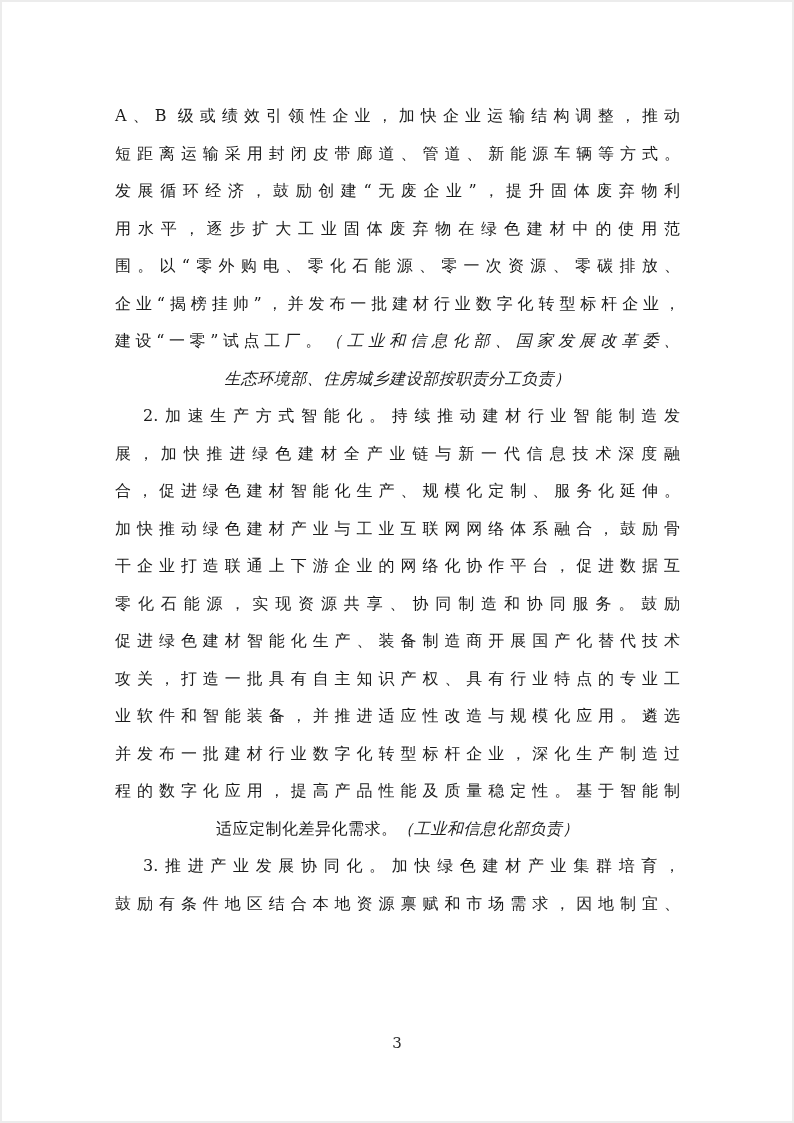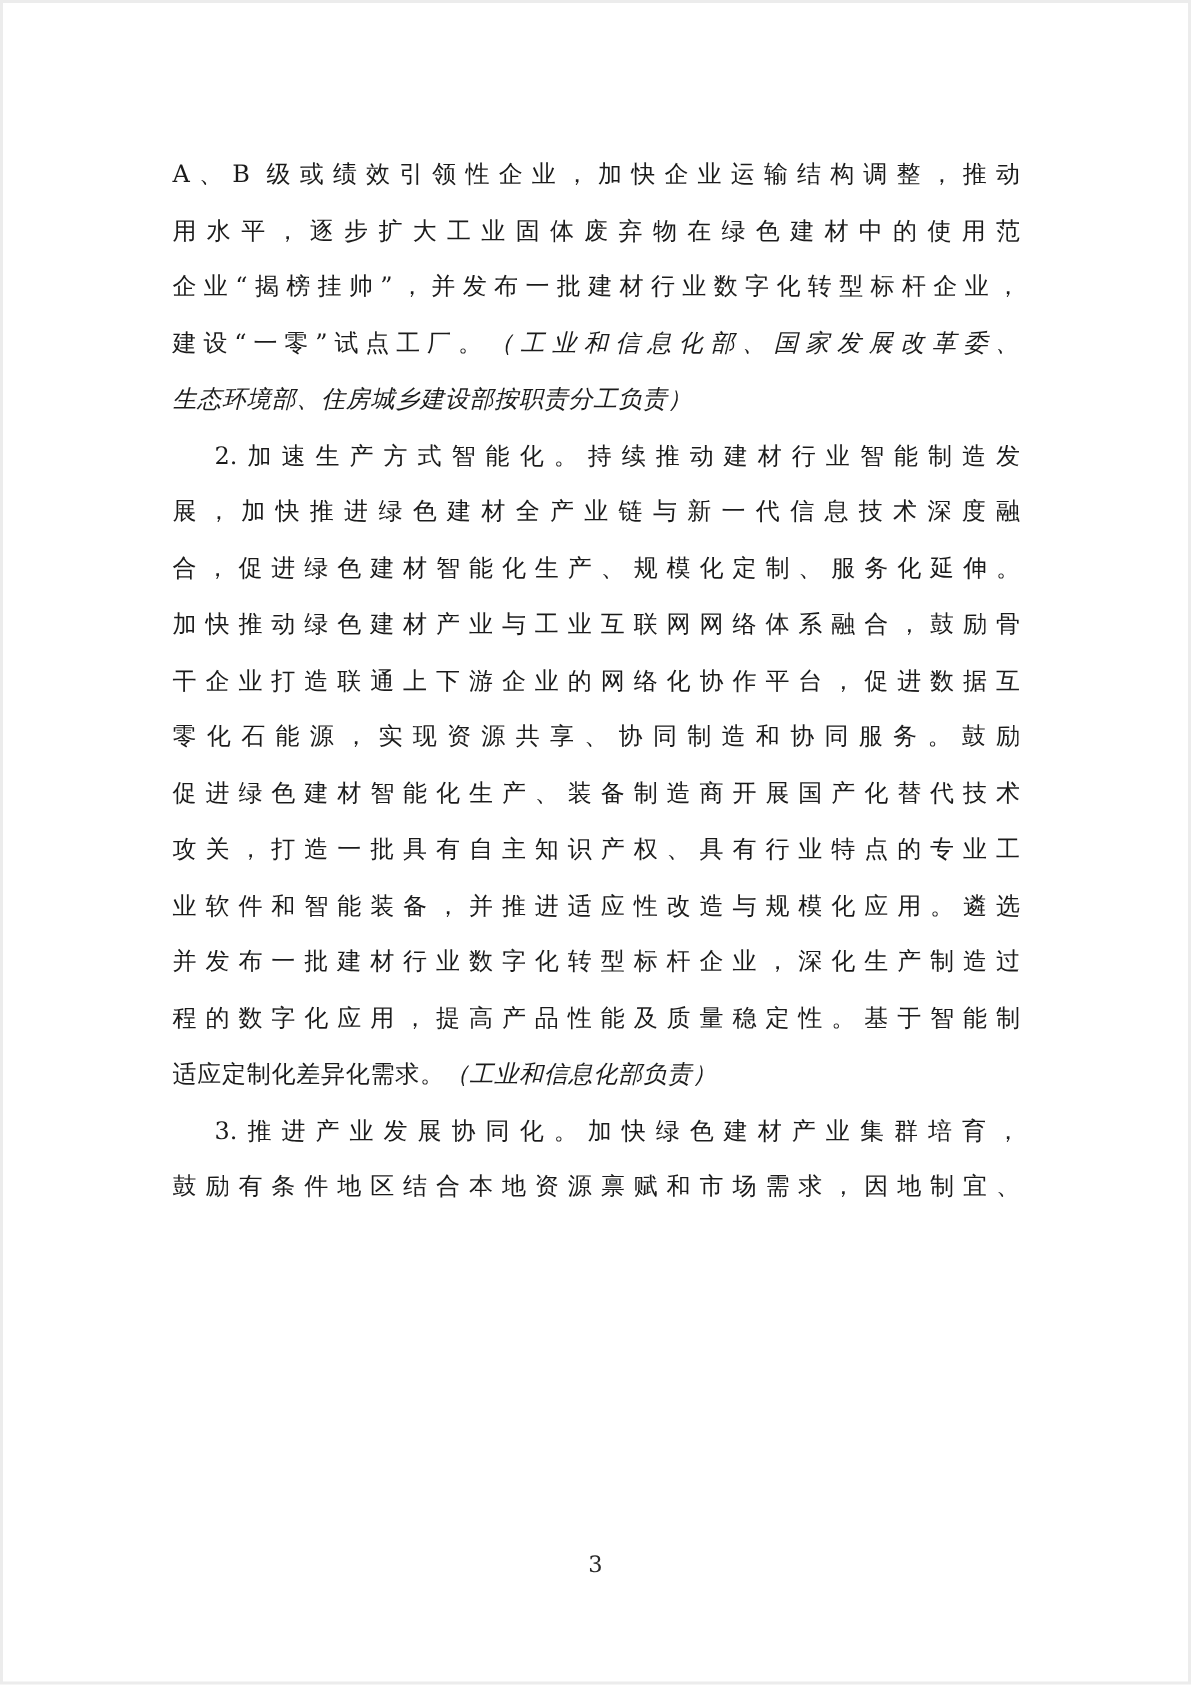--- a/index.html
+++ b/index.html
@@ -25,21 +25,21 @@
     line-height: 37.5px;
     font-size: 16px;
     white-space: nowrap;
   }
   .line.justify {
     white-space: normal;
     text-align: justify;
     text-align-last: justify;
   }
   .line.last {
-    text-align: left;
+    text-align: center;
     letter-spacing: 0.5px;
   }
   .line.indent { padding-left: 28px; }
   .kaiti {
     font-style: italic;
     letter-spacing: 0.5px;
     margin-top: 36px;
   }
   .page-footer {
     position: absolute;
@@ -50,21 +50,24 @@
     font-size: 15px;
     line-height: 22px;
     color: #2a2a2a;
   }
 </style>
 </head>
 <body>
 
 <div class="content">
   <div class="line justify"><span>A、B 级或绩效引领性企业，加快企业运输结构调整，推动</span></div>
+  <div class="line justify"><span>短距离运输采用封闭皮带廊道、管道、新能源车辆等方式。</span></div>
+  <div class="line justify"><span>发展循环经济，鼓励创建“无废企业”，提升固体废弃物利</span></div>
   <div class="line justify"><span>用水平，逐步扩大工业固体废弃物在绿色建材中的使用范</span></div>
+  <div class="line justify"><span>围。以“零外购电、零化石能源、零一次资源、零碳排放、</span></div>
   <div class="line justify"><span>企业“揭榜挂帅”，并发布一批建材行业数字化转型标杆企业，</span></div>
   <div class="line justify"><span>建设“一零”试点工厂。</span><span class="kaiti">（工业和信息化部、国家发展改革委、</span></div>
   <div class="line last"><span class="kaiti">生态环境部、住房城乡建设部按职责分工负责）</span></div>
   <div class="line justify indent"><span>2.加速生产方式智能化。持续推动建材行业智能制造发</span></div>
   <div class="line justify"><span>展，加快推进绿色建材全产业链与新一代信息技术深度融</span></div>
   <div class="line justify"><span>合，促进绿色建材智能化生产、规模化定制、服务化延伸。</span></div>
   <div class="line justify"><span>加快推动绿色建材产业与工业互联网网络体系融合，鼓励骨</span></div>
   <div class="line justify"><span>干企业打造联通上下游企业的网络化协作平台，促进数据互</span></div>
   <div class="line justify"><span>零化石能源，实现资源共享、协同制造和协同服务。鼓励</span></div>
   <div class="line justify"><span>促进绿色建材智能化生产、装备制造商开展国产化替代技术</span></div>

